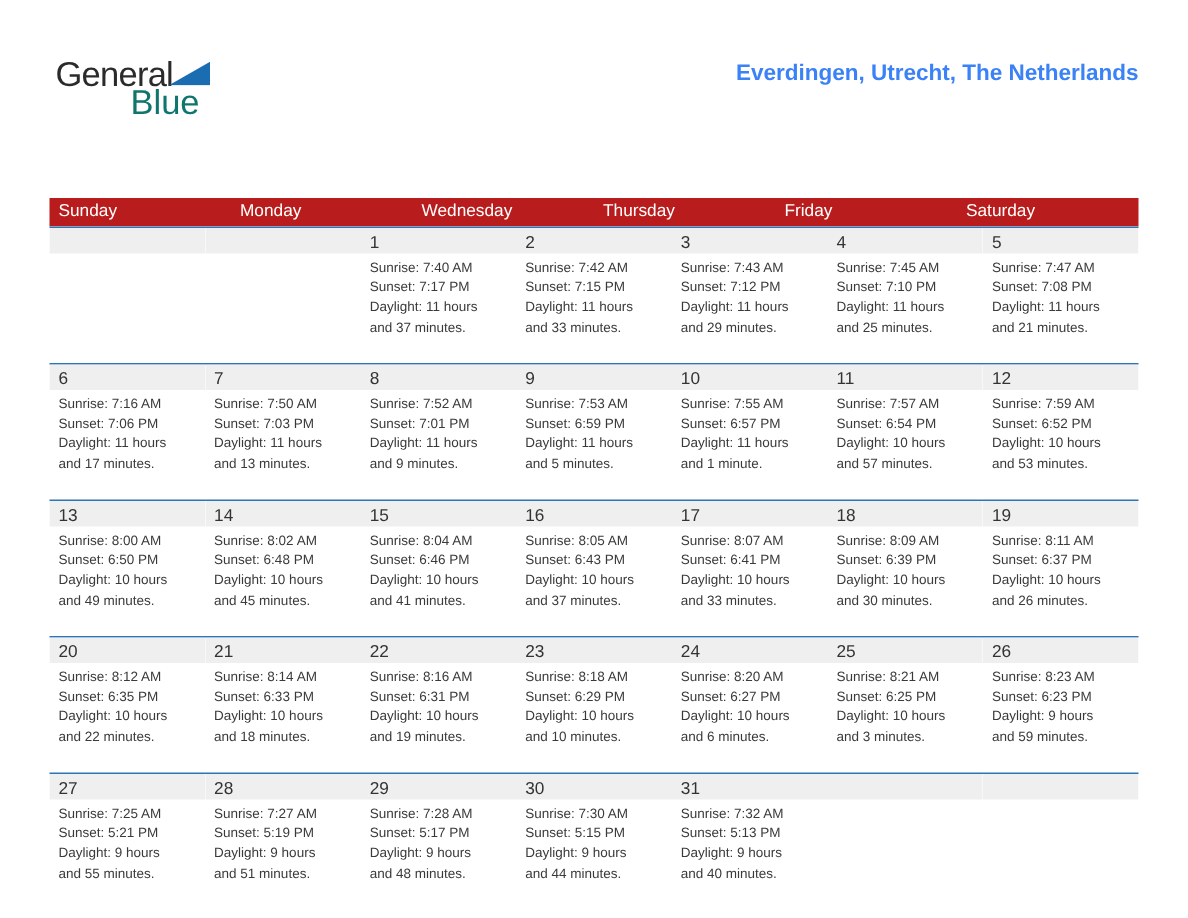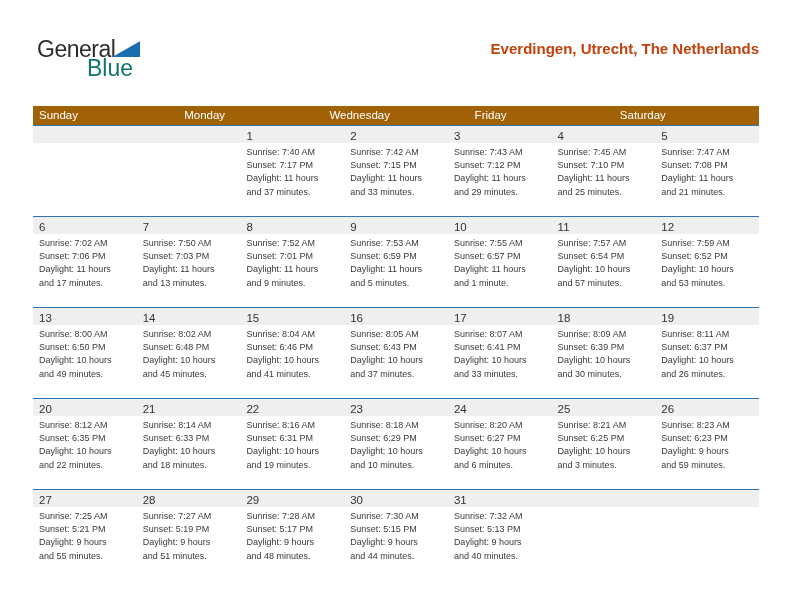--- a/index.html
+++ b/index.html
@@ -12,25 +12,25 @@
   .logo-line1 { display:flex; align-items:flex-start; }
   .logo-general { font-size:23px; font-weight:400; color:#2b2b2b; letter-spacing:-0.5px; }
   .logo-triangle { width:28px; height:16px; background:#1a6db0;
                    clip-path:polygon(0 100%, 100% 0, 100% 100%);
                    margin-top:5px; margin-left:-3px; }
   .logo-blue { font-size:23px; font-weight:400; color:#0f766e; margin-top:-8px; margin-left:50px; }
 
   
   .title-block { position:absolute; right:33px; top:33px; text-align:right; width:500px; }
   .page-title { font-size:29px; font-weight:400; color:#1a1a1a; line-height:1.15; }
-  .page-subtitle { font-size:15px; font-weight:600; color:#c2410c; margin-top:7px; }
+  .page-subtitle { font-size:15px; font-weight:600; color:#3b82f6; margin-top:7px; }
 
   
   .calendar { position:absolute; left:33px; top:106px; width:726px; }
-  .cal-header { display:flex; height:19px; background:#a16207; }
+  .cal-header { display:flex; height:19px; background:#b91c1c;margin-top:26px; }
   .cal-header .hcell { flex:1; color:#ffffff; font-size:11.5px; line-height:19px;
                        padding-left:6px; font-weight:400; }
   .week { display:flex; height:91px; border-top:1.5px solid #2e75b5; background:#fff; }
   .cell { flex:1; overflow:hidden; }
   .band { height:17px; background:#efefef; }
   .daynum { font-size:11.5px; color:#333333; line-height:17px; padding-left:6px; display:inline-block; }
   .details { padding:3px 4px 0 6px; }
   .line { font-size:9px; line-height:13.2px; color:#3a3a3a; white-space:nowrap; }
 </style>
 </head>
@@ -48,20 +48,21 @@
 
   <div class="title-block">
     <div class="page-subtitle">Everdingen, Utrecht, The Netherlands</div>
   </div>
 
   <div class="calendar">
     <div class="cal-header">
         <div class="hcell">Sunday</div>
         <div class="hcell">Monday</div>
         <div class="hcell">Wednesday</div>
+        <div class="hcell">Thursday</div>
         <div class="hcell">Friday</div>
         <div class="hcell">Saturday</div>
       </div>
     <div>
         <div class="week">
           <div class="cell">
             <div class="band"></div>
           </div>
           <div class="cell">
             <div class="band"></div>
@@ -109,21 +110,21 @@
               <div class="line">Sunset: 7:08 PM</div>
               <div class="line">Daylight: 11 hours</div>
               <div class="line">and 21 minutes.</div>
             </div>
           </div>
         </div>
         <div class="week">
           <div class="cell">
             <div class="band"><span class="daynum">6</span></div>
             <div class="details">
-              <div class="line">Sunrise: 7:02 AM</div>
+              <div class="line">Sunrise: 7:16 AM</div>
               <div class="line">Sunset: 7:06 PM</div>
               <div class="line">Daylight: 11 hours</div>
               <div class="line">and 17 minutes.</div>
             </div>
           </div>
           <div class="cell">
             <div class="band"><span class="daynum">7</span></div>
             <div class="details">
               <div class="line">Sunrise: 7:50 AM</div>
               <div class="line">Sunset: 7:03 PM</div>

